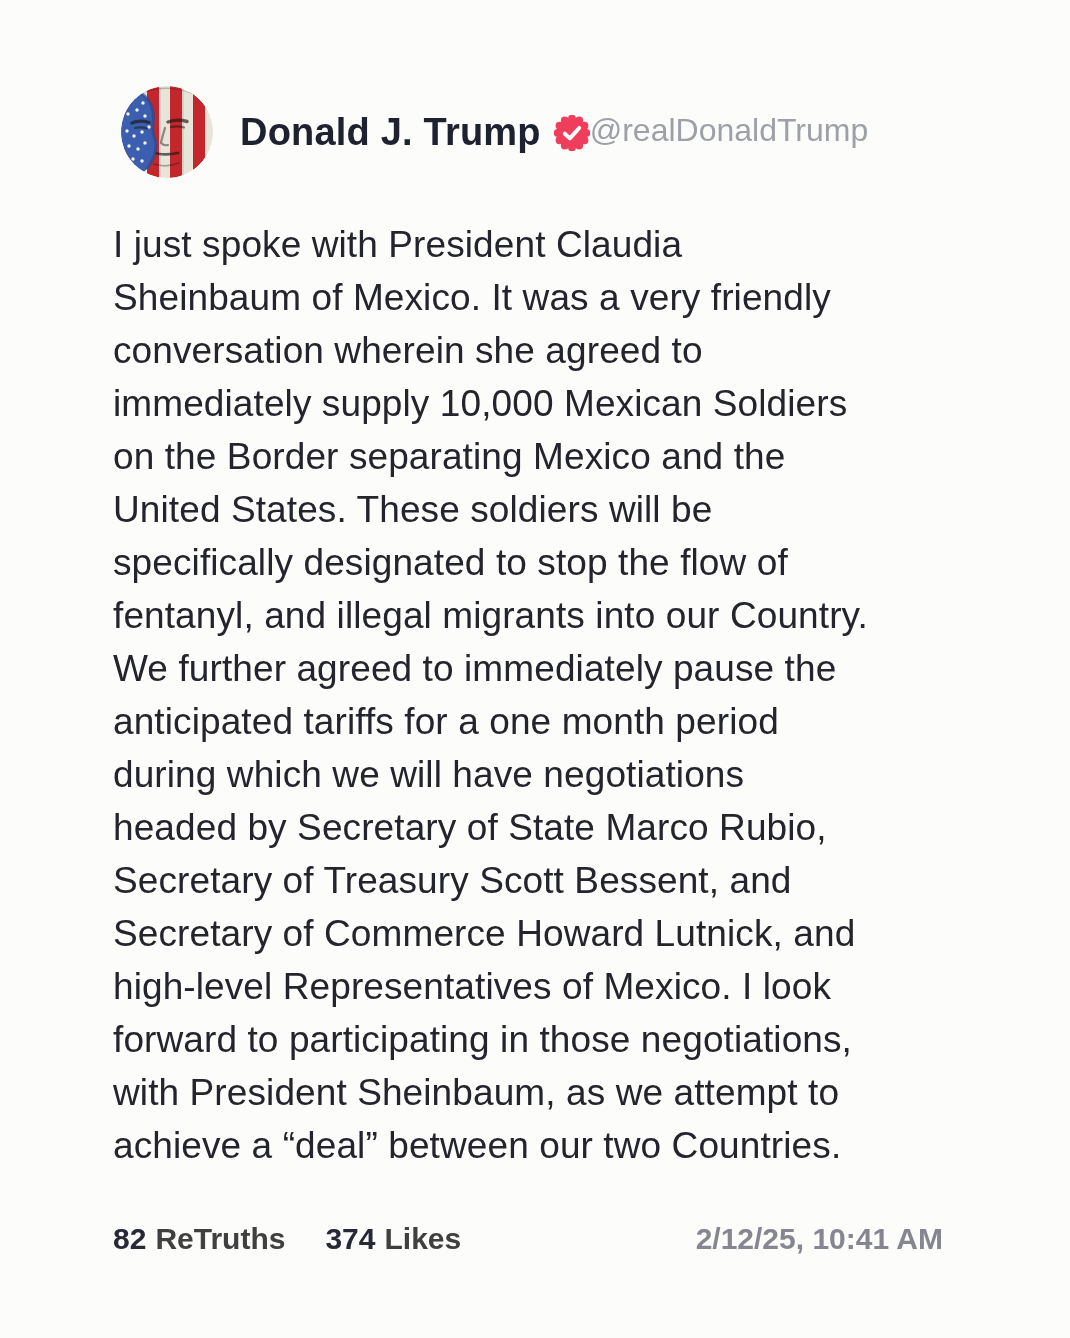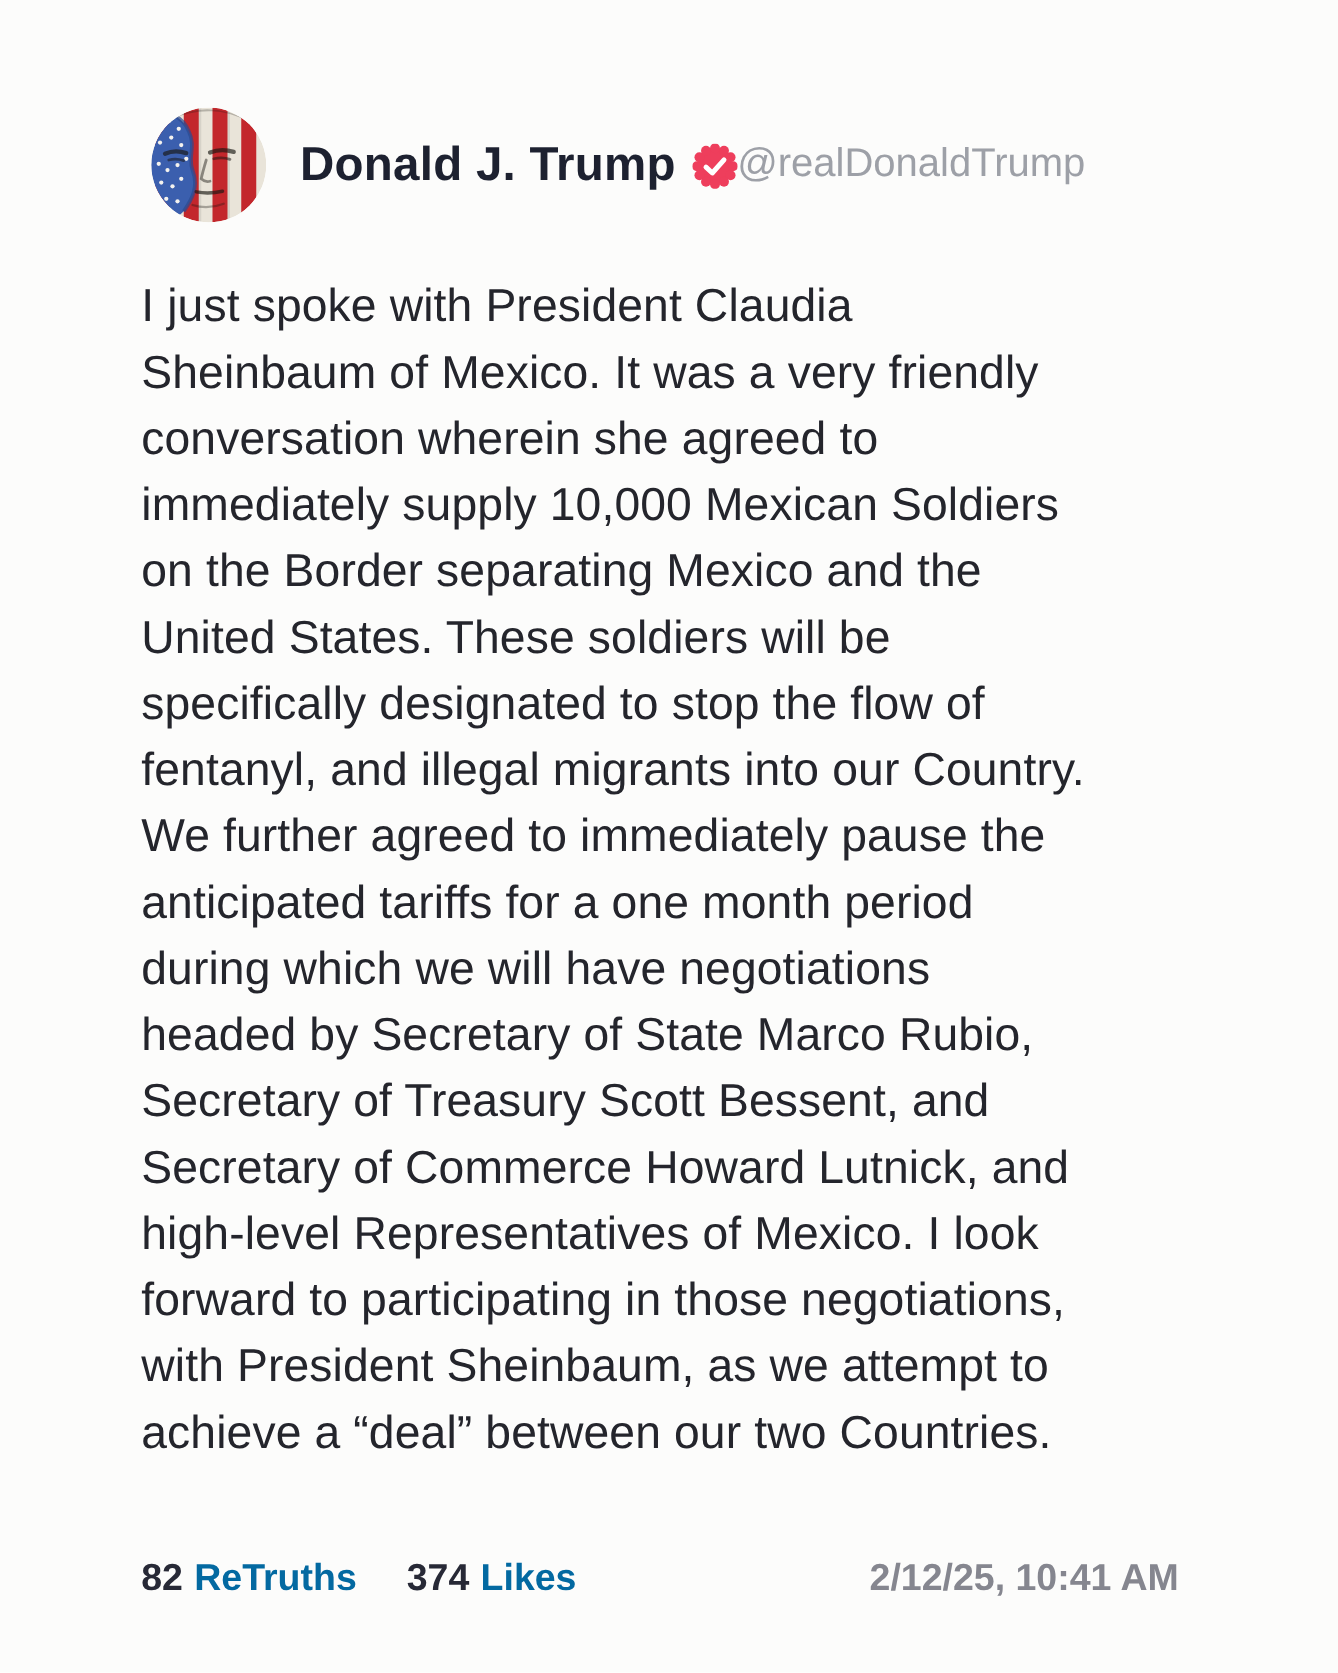--- a/index.html
+++ b/index.html
@@ -70,26 +70,25 @@
   .footer {
     position: absolute;
     top: 1220px;
     left: 113px;
     right: 127px;
     display: flex;
     justify-content: space-between;
     align-items: baseline;
     font-size: 30px;
     line-height: 37px;
-    margin-top: 24px;
   }
   .stats { display: flex; gap: 40px; }
   .stat { display: inline-flex; gap: 9px; white-space: nowrap; }
   .stat .count { font-weight: 700; color: #272936; }
-  .stat .label { font-weight: 600; color: #0369a1; text-align: center; }
+  .stat .label { font-weight: 600; color: #404040; text-align: center; }
   .timestamp { font-weight: 600; color: #85868f; white-space: nowrap; }
 </style>
 </head>
 <body>
 
 <div class="post">
 
   <div class="header">
 
     <div class="avatar">

